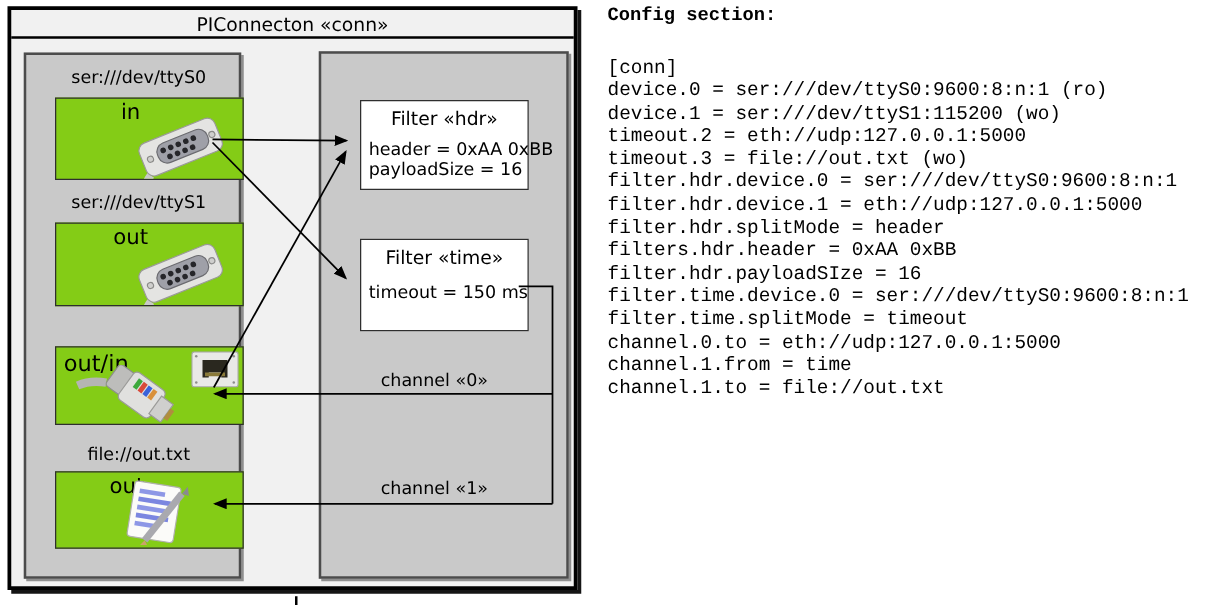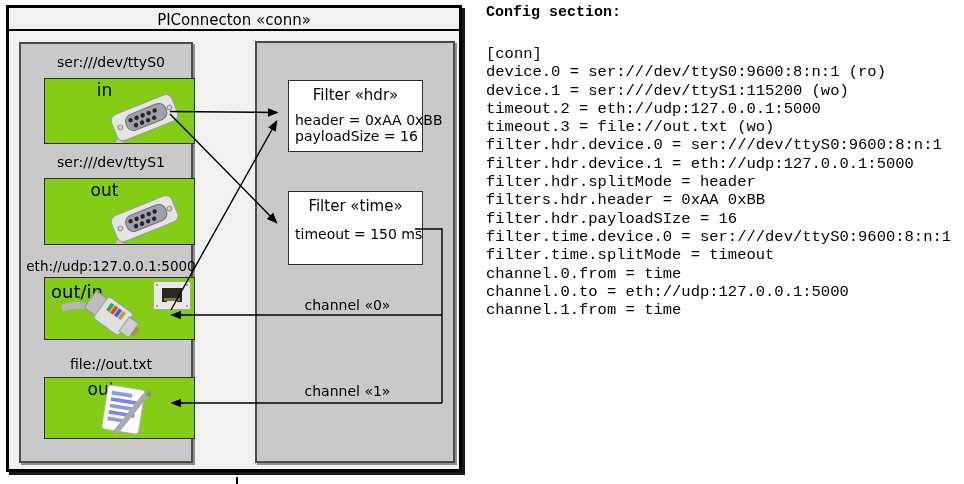--- a/index.html
+++ b/index.html
@@ -101,21 +101,20 @@
         <circle cx="39.5" cy="33" r="2.4" fill="#26262a"></circle>
           <circle cx="46.5" cy="33" r="2.4" fill="#26262a"></circle>
         <circle cx="53.5" cy="33" r="2.4" fill="#26262a"></circle>
           <circle cx="60.5" cy="33" r="2.4" fill="#26262a"></circle>
         <circle cx="23" cy="29" r="2.6" fill="#cfcfcd" stroke="#8a8a88"></circle>
         <circle cx="80" cy="29" r="2.6" fill="#cfcfcd" stroke="#8a8a88"></circle>
       </g>
     </svg>
   </div>
 
-  <div class="abs dev-label small" style="top:258px">eth://udp:127.0.0.1:5000</div>
   <div class="abs dev-box" style="top:277px;height:63px">
     <div class="outin-title">out/in</div>
     <svg class="icon-abs" style="right:3px;top:3px;width:38px;height:29px" viewBox="0 0 38 29">
       <rect x="0.5" y="0.5" width="37" height="28" rx="2" fill="#e9e9e7" stroke="#a6a6a4"></rect>
       <path d="M9,7 h20 v14 h-5 v-4 h-10 v4 h-5 z" fill="#2a281f"></path>
       <rect x="11" y="17" width="16" height="3" fill="#8a7a3a"></rect>
       <circle cx="4" cy="4" r="1" fill="#8d8d8b"></circle>
         <circle cx="34" cy="4" r="1" fill="#8d8d8b"></circle>
       <circle cx="4" cy="25" r="1" fill="#8d8d8b"></circle>
         <circle cx="34" cy="25" r="1" fill="#8d8d8b"></circle>
@@ -195,18 +194,18 @@
     <div class="cfg-line">device.1 = ser:///dev/ttyS1:115200 (wo)</div>
     <div class="cfg-line">timeout.2 = eth://udp:127.0.0.1:5000</div>
     <div class="cfg-line">timeout.3 = file://out.txt (wo)</div>
     <div class="cfg-line">filter.hdr.device.0 = ser:///dev/ttyS0:9600:8:n:1</div>
     <div class="cfg-line">filter.hdr.device.1 = eth://udp:127.0.0.1:5000</div>
     <div class="cfg-line">filter.hdr.splitMode = header</div>
     <div class="cfg-line">filters.hdr.header = 0xAA 0xBB</div>
     <div class="cfg-line">filter.hdr.payloadSIze = 16</div>
     <div class="cfg-line">filter.time.device.0 = ser:///dev/ttyS0:9600:8:n:1</div>
     <div class="cfg-line">filter.time.splitMode = timeout</div>
-    <div class="cfg-line">channel.0.from = time</div>
     <div class="cfg-line">channel.0.to = eth://udp:127.0.0.1:5000</div>
     <div class="cfg-line">channel.1.from = time</div>
+    <div class="cfg-line">channel.1.to = file://out.txt</div>
   </div>
 
 </div>
 
 </body></html>

